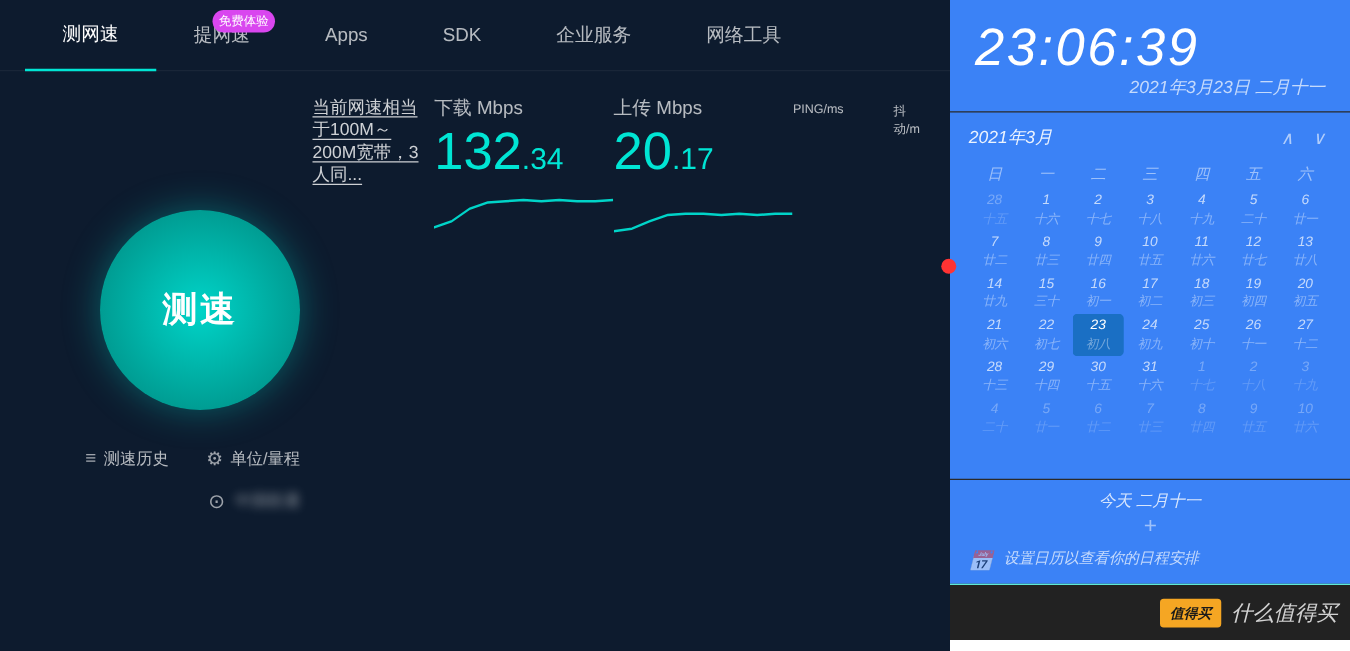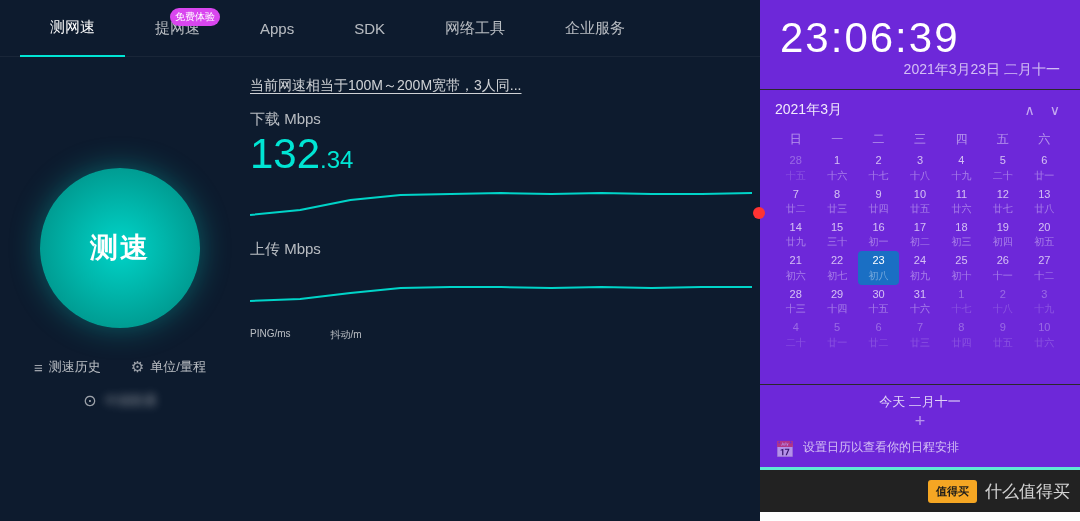--- a/index.html
+++ b/index.html
@@ -62,21 +62,21 @@
       display: flex;
       padding: 10px 0;
       position: relative;
     }
 
     
     .speed-circle-area {
       width: 240px;
       display: flex;
       flex-direction: column;
-      align-items: center;
+      align-items: flex-end;
       justify-content: center;
       padding: 10px 0;
       position: relative;
     }
 
     .speed-circle {
       width: 160px;
       height: 160px;
       border-radius: 50%;
       background: radial-gradient(circle, #00d4c8 0%, #00b5aa 40%, #009d93 70%, #008880 100%);
@@ -126,22 +126,21 @@
     }
     .isp-blur {
       filter: blur(4px);
       color: rgba(255,255,255,0.5);
     }
 
     
     .speed-stats-area {
       flex: 1;
       display: flex;
-      flex-direction: column;
-      padding: 10px 8px 10px 10px;
+      padding: 10px 24px 10px 10px;
       position: relative;
     }
 
     .network-banner {
       color: rgba(255,255,255,0.8);
       font-size: 14px;
       margin-bottom: 15px;
       text-decoration: underline;
       text-underline-offset: 3px;
     }
@@ -198,23 +197,24 @@
       width: 12px;
       height: 12px;
       background: #ff3333;
       border-radius: 50%;
     }
 
     
     .right-panel {
       width: 320px;
       height: 512px;
-      background: #6d28d9;
+      background: #3b82f6;
       display: flex;
       flex-direction: column;
+      font-style: italic;
     }
 
     
     .clock-section {
       padding: 15px 20px 10px;
       border-bottom: 1px solid #2a2a2a;
     }
     .clock-time {
       color: #fff;
       font-size: 42px;
@@ -332,21 +332,21 @@
     }
 
     
     .ad-bar {
       height: 45px;
       background: #222;
       display: flex;
       align-items: center;
       justify-content: flex-end;
       padding: 16px 10px;
-      border-top: 3px solid #5eead4;
+      border-top: 1px solid #5eead4;
     }
     .ad-badge {
       background: #f5a623;
       color: #1a1a1a;
       font-size: 11px;
       font-weight: bold;
       padding: 4px 8px;
       border-radius: 3px;
       cursor: pointer;
     }
@@ -359,22 +359,22 @@
 </head>
 <body>
 
 <div class="left-panel">
   <div class="nav-bar">
 
   <div class="nav-item active">测网速</div>
       <div class="nav-item">提网速<span class="badge">免费体验</span></div>
       <div class="nav-item">Apps</div>
       <div class="nav-item">SDK</div>
+      <div class="nav-item">企业服务</div>
       <div class="nav-item">网络工具</div>
-      <div class="nav-item">企业服务</div>
     </div>
 
   <div class="main-content">
     <div class="speed-circle-area">
       <div class="speed-circle">
         <span class="speed-circle-text">测速</span>
       </div>
       <div class="bottom-controls">
         <div class="ctrl-item">
           <span class="ctrl-icon">≡</span>
@@ -401,20 +401,23 @@
         </div>
         <div class="speed-graph">
           <svg class="graph-svg" viewBox="0 0 400 40" preserveAspectRatio="none">
             <polyline points="0,35 40,30 80,20 120,15 160,14 200,13 240,14 280,13 320,14 360,14 400,13" fill="none" stroke="#00d4c8" stroke-width="2"></polyline>
           </svg>
         </div>
       </div>
 
       <div class="speed-row">
         <div class="speed-label">上传 Mbps</div>
+        <div class="speed-value">
+          <span>20</span><span class="decimal">.17</span>
+        </div>
         <div class="speed-graph">
           <svg class="graph-svg" viewBox="0 0 400 40" preserveAspectRatio="none">
             <polyline points="0,38 40,36 80,30 120,25 160,24 200,24 240,25 280,24 320,25 360,24 400,24" fill="none" stroke="#00d4c8" stroke-width="2"></polyline>
           </svg>
         </div>
       </div>
 
       <div class="bottom-row">
         <span class="stat-label">PING/ms</span>
         <span class="stat-label">抖动/m</span>

